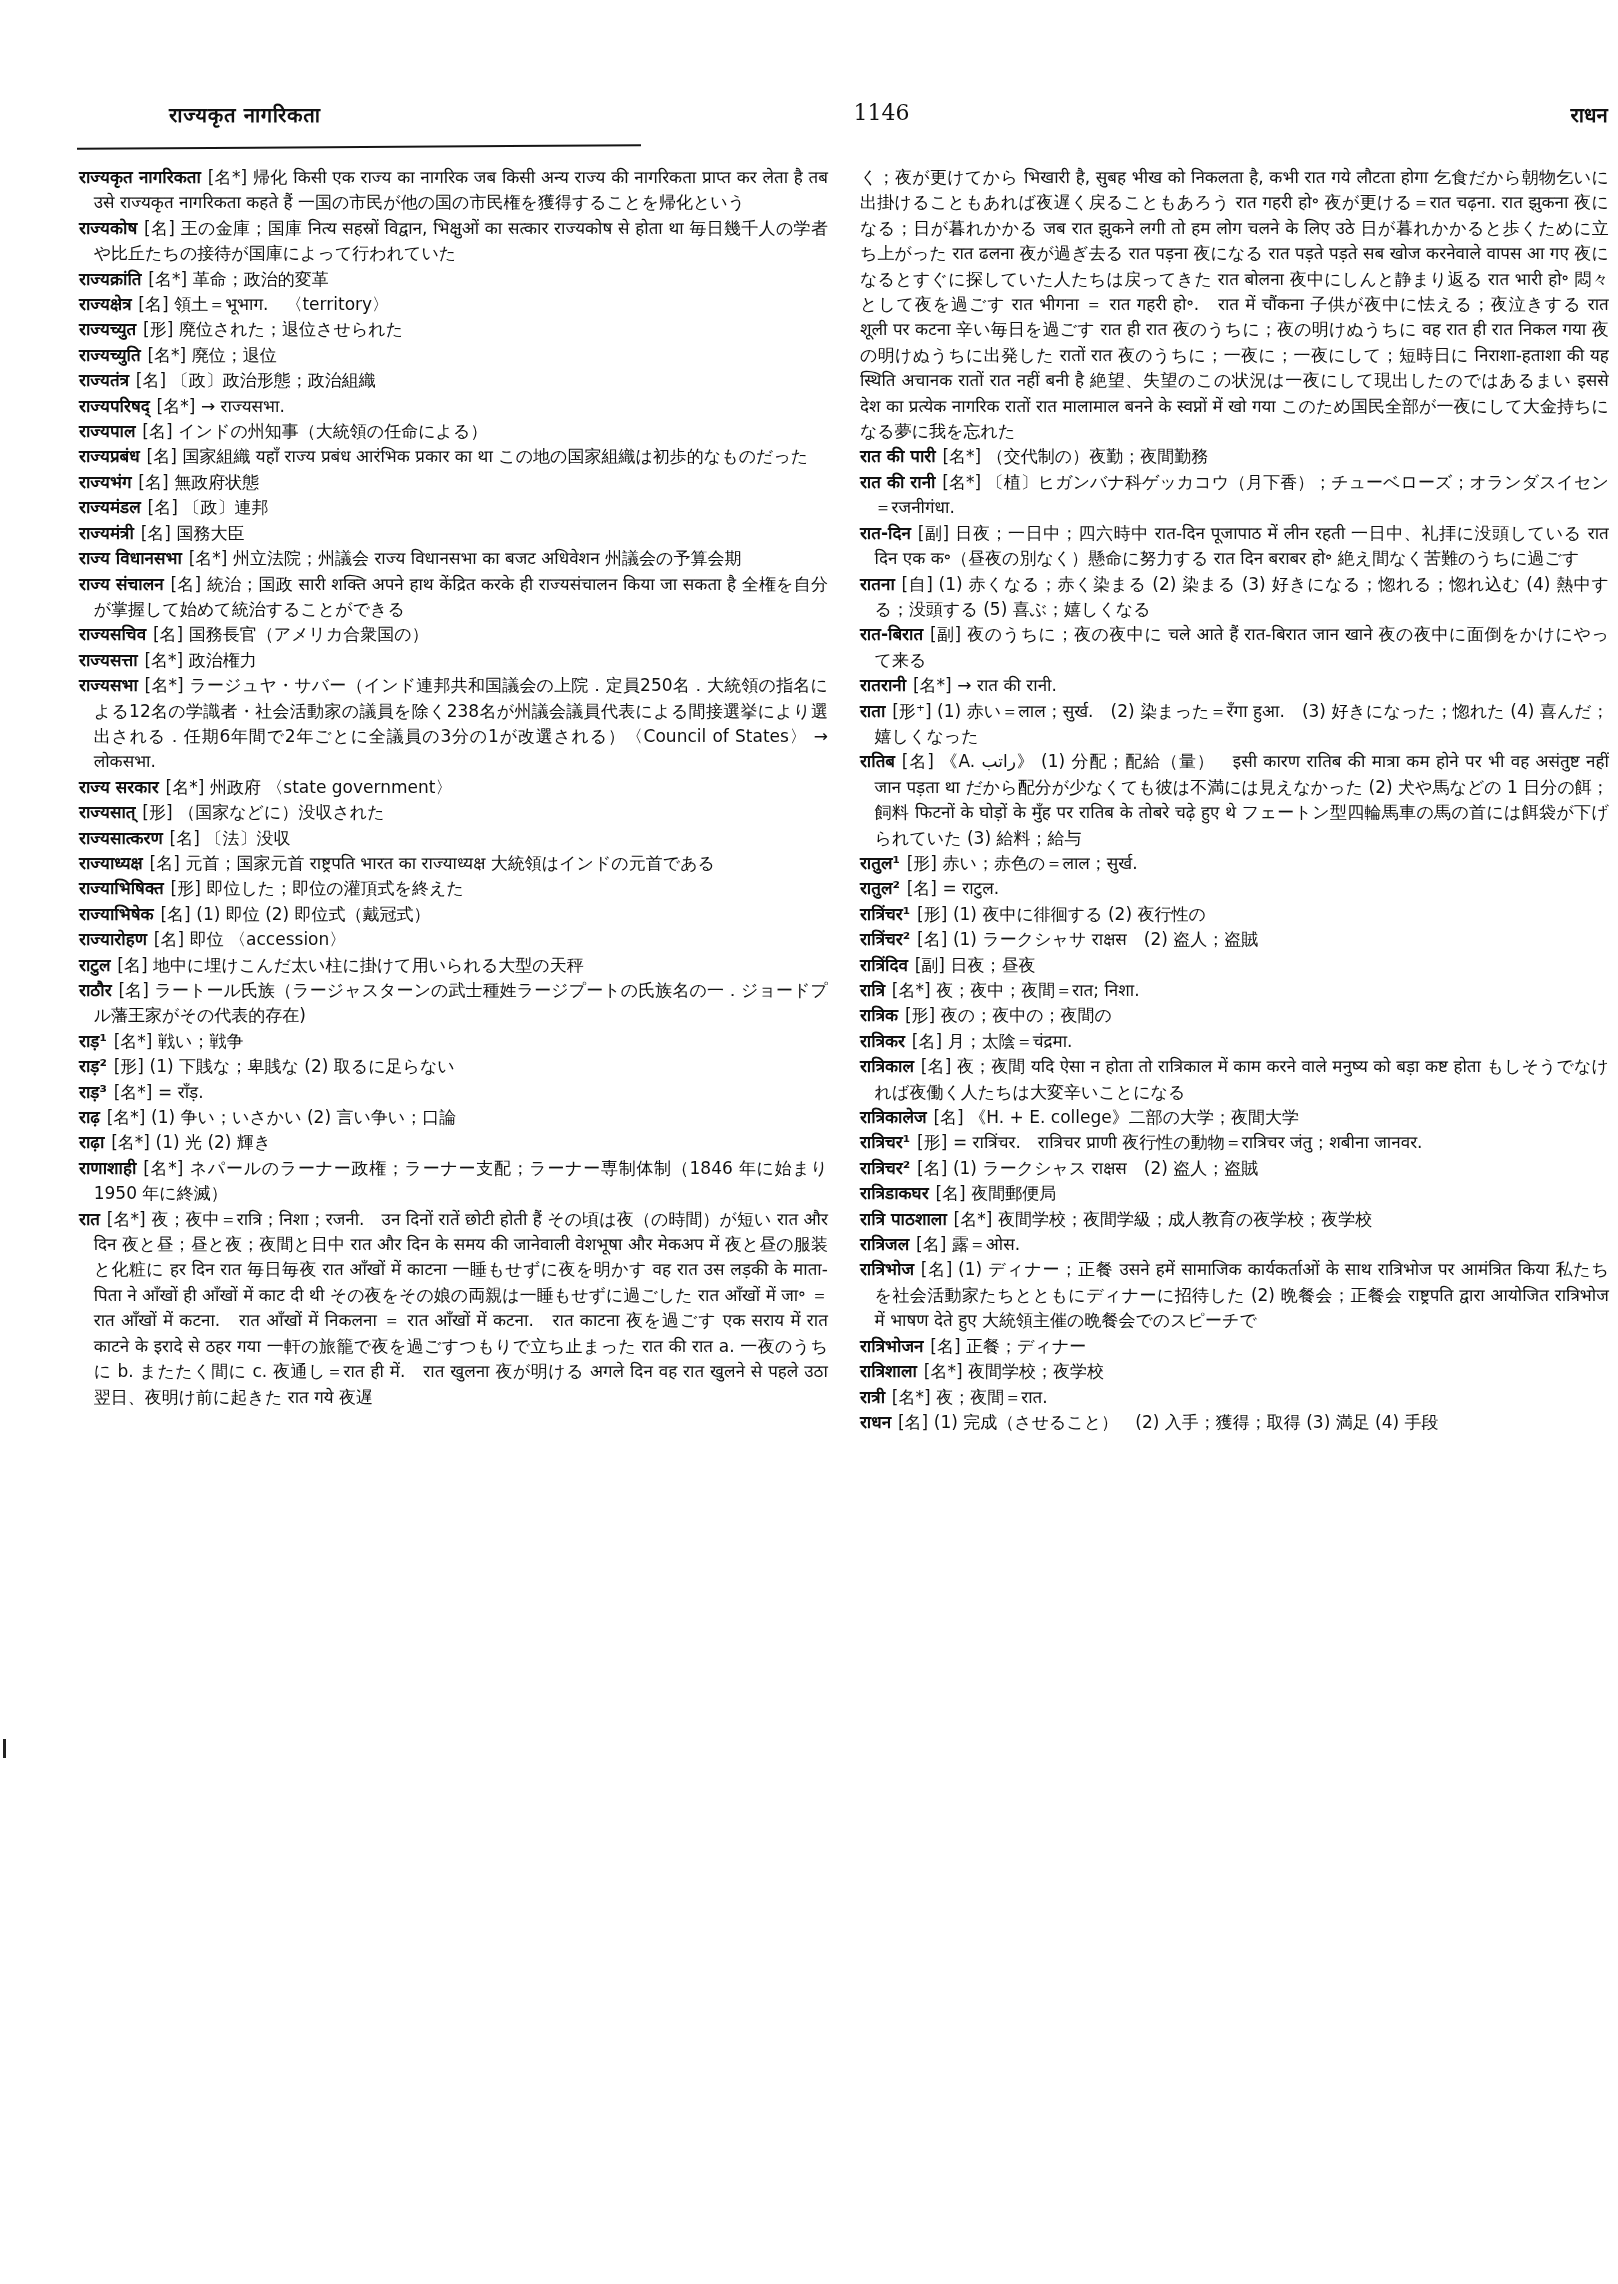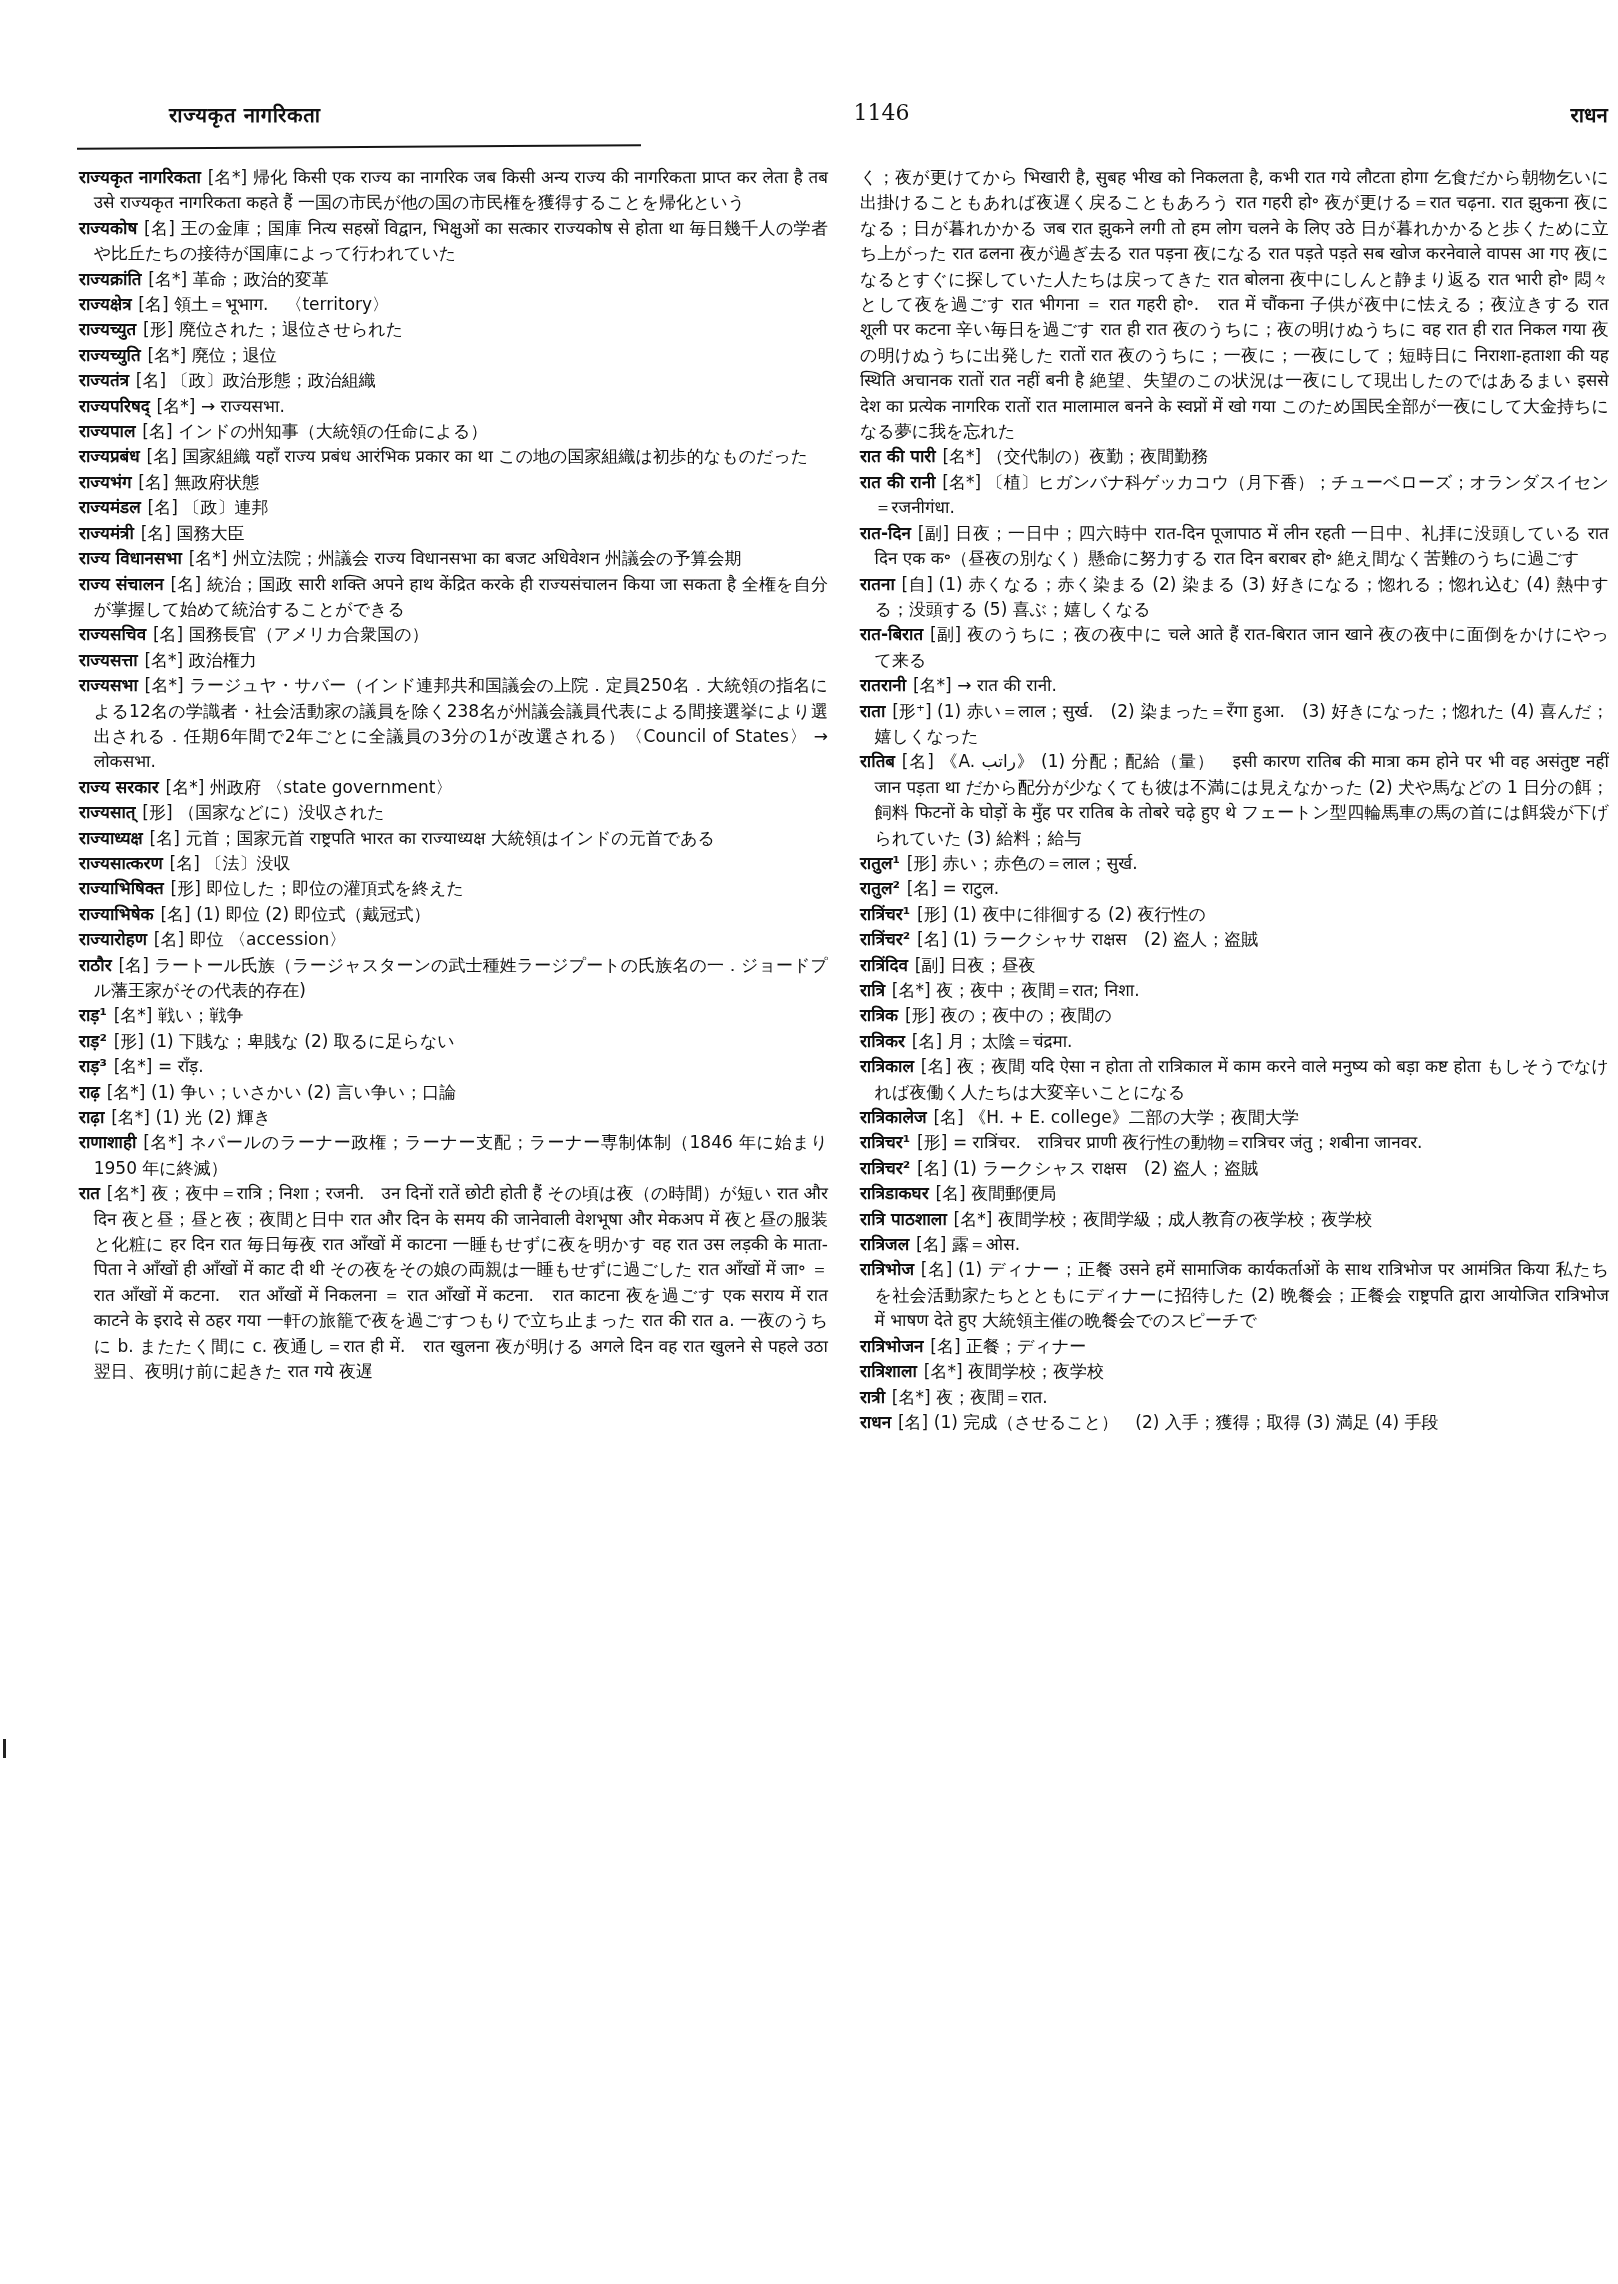--- a/index.html
+++ b/index.html
@@ -71,25 +71,26 @@
         <p class="entry"><span class="head">राज्यभंग</span><span class="pos">[名]</span><span class="body">無政府状態</span></p>
         <p class="entry"><span class="head">राज्यमंडल</span><span class="pos">[名]</span><span class="body">〔政〕連邦</span></p>
         <p class="entry"><span class="head">राज्यमंत्री</span><span class="pos">[名]</span><span class="body">国務大臣</span></p>
         <p class="entry"><span class="head">राज्य विधानसभा</span><span class="pos">[名*]</span><span class="body">州立法院；州議会 राज्य विधानसभा का बजट अधिवेशन 州議会の予算会期</span></p>
         <p class="entry"><span class="head">राज्य संचालन</span><span class="pos">[名]</span><span class="body">統治；国政 सारी शक्ति अपने हाथ केंद्रित करके ही राज्यसंचालन किया जा सकता है 全権を自分が掌握して始めて統治することができる</span></p>
         <p class="entry"><span class="head">राज्यसचिव</span><span class="pos">[名]</span><span class="body">国務長官（アメリカ合衆国の）</span></p>
         <p class="entry"><span class="head">राज्यसत्ता</span><span class="pos">[名*]</span><span class="body">政治権力</span></p>
         <p class="entry"><span class="head">राज्यसभा</span><span class="pos">[名*]</span><span class="body">ラージュヤ・サバー（インド連邦共和国議会の上院．定員250名．大統領の指名による12名の学識者・社会活動家の議員を除く238名が州議会議員代表による間接選挙により選出される．任期6年間で2年ごとに全議員の3分の1が改選される）〈Council of States〉 → लोकसभा.</span></p>
         <p class="entry"><span class="head">राज्य सरकार</span><span class="pos">[名*]</span><span class="body">州政府 〈state government〉</span></p>
         <p class="entry"><span class="head">राज्यसात्</span><span class="pos">[形]</span><span class="body">（国家などに）没収された</span></p>
+        <p class="entry"><span class="head">राज्यसात्करण</span><span class="pos">[名]</span><span class="body">〔法〕没収</span></p>
         <p class="entry"><span class="head">राज्याध्यक्ष</span><span class="pos">[名]</span><span class="body">元首；国家元首 राष्ट्रपति भारत का राज्याध्यक्ष 大統領はインドの元首である</span></p>
-        <p class="entry"><span class="head">राज्यसात्करण</span><span class="pos">[名]</span><span class="body">〔法〕没収</span></p>
         <p class="entry"><span class="head">राज्याभिषिक्त</span><span class="pos">[形]</span><span class="body">即位した；即位の灌頂式を終えた</span></p>
         <p class="entry"><span class="head">राज्याभिषेक</span><span class="pos">[名]</span><span class="body">(1) 即位 (2) 即位式（戴冠式）</span></p>
         <p class="entry"><span class="head">राज्यारोहण</span><span class="pos">[名]</span><span class="body">即位 〈accession〉</span></p>
+        <p class="entry"><span class="head">राटुल</span><span class="pos">[名]</span><span class="body">地中に埋けこんだ太い柱に掛けて用いられる大型の天秤</span></p>
         <p class="entry"><span class="head">राठौर</span><span class="pos">[名]</span><span class="body">ラートール氏族（ラージャスターンの武士種姓ラージプートの氏族名の一．ジョードプル藩王家がその代表的存在)</span></p>
         <p class="entry"><span class="head">राड़¹</span><span class="pos">[名*]</span><span class="body">戦い；戦争</span></p>
         <p class="entry"><span class="head">राड़²</span><span class="pos">[形]</span><span class="body">(1) 下賎な；卑賎な (2) 取るに足らない</span></p>
         <p class="entry"><span class="head">राड़³</span><span class="pos">[名*]</span><span class="body">= राँड़.</span></p>
         <p class="entry"><span class="head">राढ़</span><span class="pos">[名*]</span><span class="body">(1) 争い；いさかい (2) 言い争い；口論</span></p>
         <p class="entry"><span class="head">राढ़ा</span><span class="pos">[名*]</span><span class="body">(1) 光 (2) 輝き</span></p>
         <p class="entry"><span class="head">राणाशाही</span><span class="pos">[名*]</span><span class="body">ネパールのラーナー政権；ラーナー支配；ラーナー専制体制（1846 年に始まり 1950 年に終滅）</span></p>
         <p class="entry"><span class="head">रात</span><span class="pos">[名*]</span><span class="body">夜；夜中＝रात्रि；निशा；रजनी.　उन दिनों रातें छोटी होती हैं その頃は夜（の時間）が短い रात और दिन 夜と昼；昼と夜；夜間と日中 रात और दिन के समय की जानेवाली वेशभूषा और मेकअप में 夜と昼の服装と化粧に हर दिन रात 毎日毎夜 रात आँखों में काटना 一睡もせずに夜を明かす वह रात उस लड़की के माता-पिता ने आँखों ही आँखों में काट दी थी その夜をその娘の両親は一睡もせずに過ごした रात आँखों में जा॰ ＝ रात आँखों में कटना.　रात आँखों में निकलना ＝ रात आँखों में कटना.　रात काटना 夜を過ごす एक सराय में रात काटने के इरादे से ठहर गया 一軒の旅籠で夜を過ごすつもりで立ち止まった रात की रात a. 一夜のうちに b. またたく間に c. 夜通し＝रात ही में.　रात खुलना 夜が明ける अगले दिन वह रात खुलने से पहले उठा 翌日、夜明け前に起きた रात गये 夜遅</span></p>
       </section>
     <section class="col" id="col-right">

